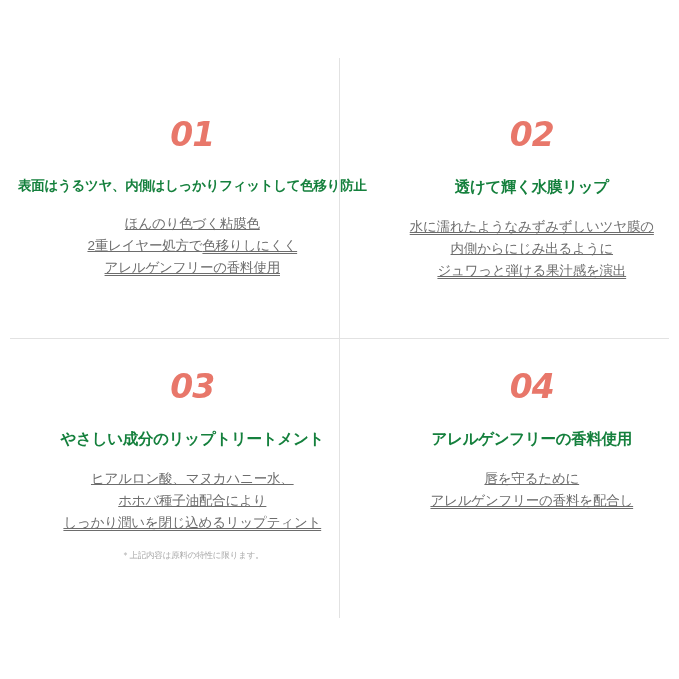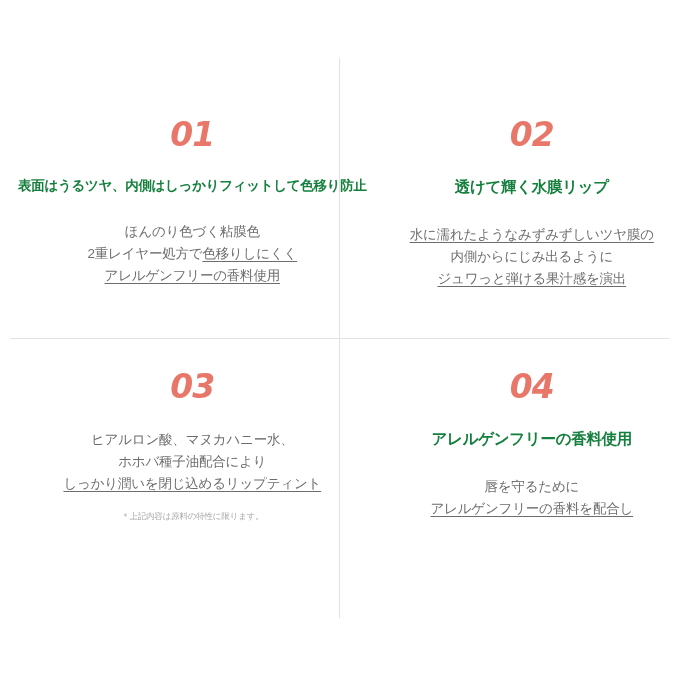--- a/index.html
+++ b/index.html
@@ -75,26 +75,27 @@
     text-align: center;
     line-height: 1.35;
     margin-top: 26px;
     letter-spacing: -0.3px;
     white-space: nowrap;
   }
   .headline.small {
     font-size: 13.5px;
   }
   .body {
-    margin-top: 26px;
+    margin-top: 18px;
     text-align: center;
     font-size: 13.5px;
     line-height: 1.62;
     color: #6d6d6d;
     letter-spacing: -0.2px;
+    text-decoration: underline;
   }
   .body .line {
     display: block;
     white-space: nowrap;
   }
   .body .line.u {
     text-decoration: underline;
     text-underline-offset: 3px;
     text-decoration-thickness: 1px;
   }
@@ -139,20 +140,21 @@
       <div class="body">
         <span class="line u">水に濡れたようなみずみずしいツヤ膜の</span>
         <span class="line">内側からにじみ出るように</span>
         <span class="line u">ジュワっと弾ける果汁感を演出</span>
       </div>
       <div class="note"></div>
     </div>
 
     <div class="cell row2">
       <div class="num">03</div>
+      <div class="headline">やさしい成分のリップトリートメント</div>
       <div class="body">
         <span class="line">ヒアルロン酸、マヌカハニー水、</span>
         <span class="line">ホホバ種子油配合により</span>
         <span class="line u">しっかり潤いを閉じ込めるリップティント</span>
       </div>
       <div class="note">＊上記内容は原料の特性に限ります。</div>
     </div>
 
     <div class="cell row2">
       <div class="num">04</div>

